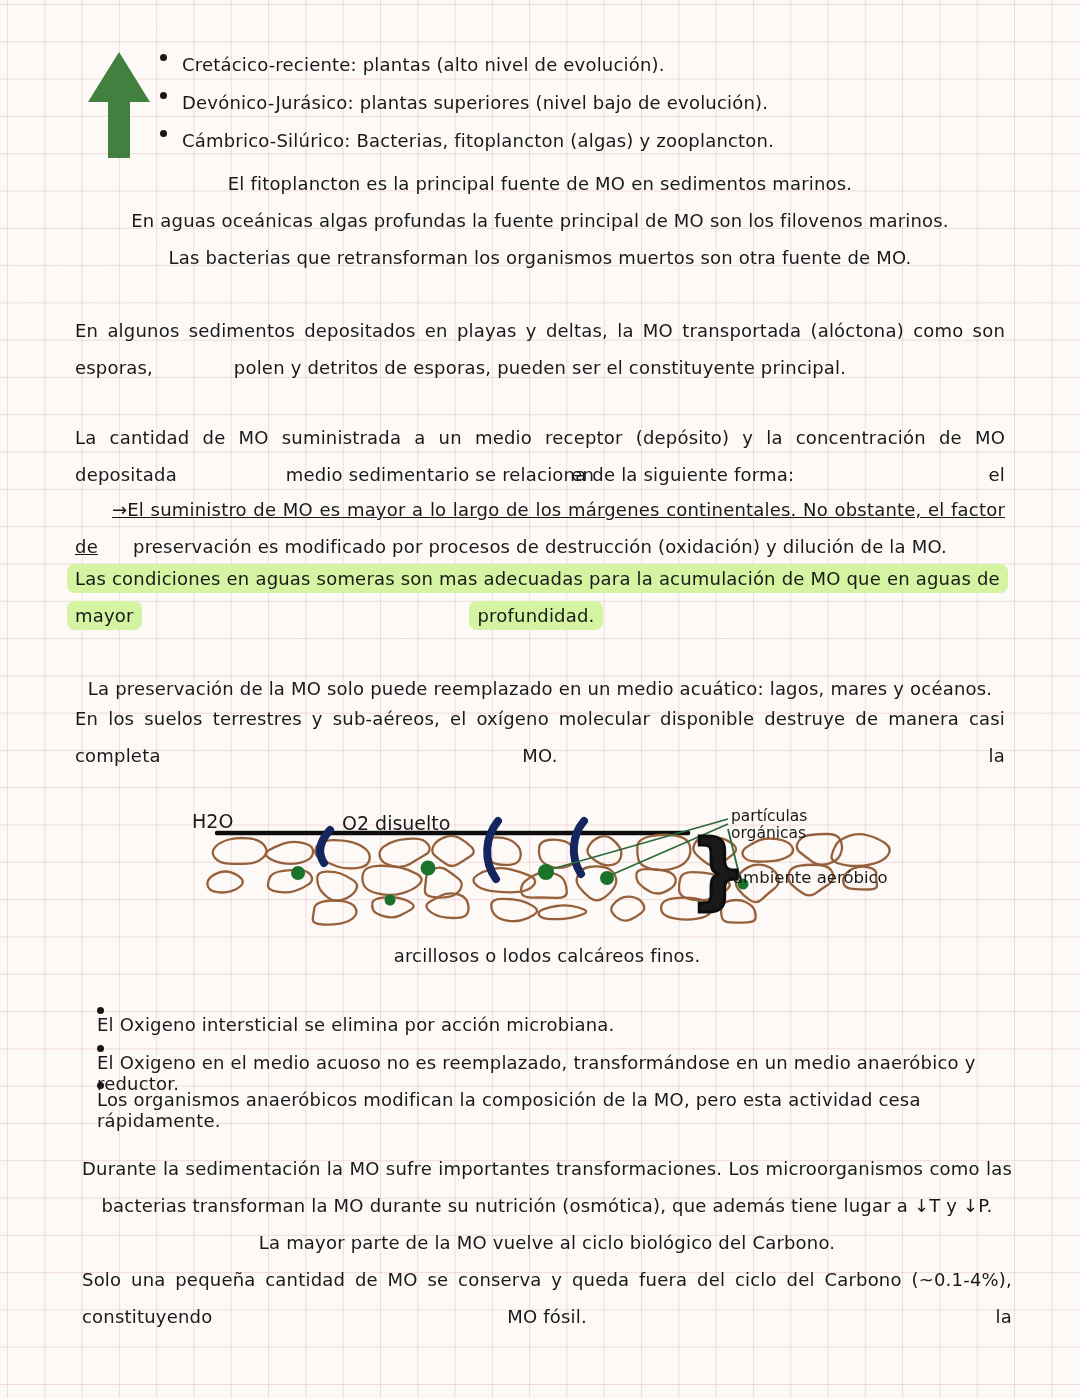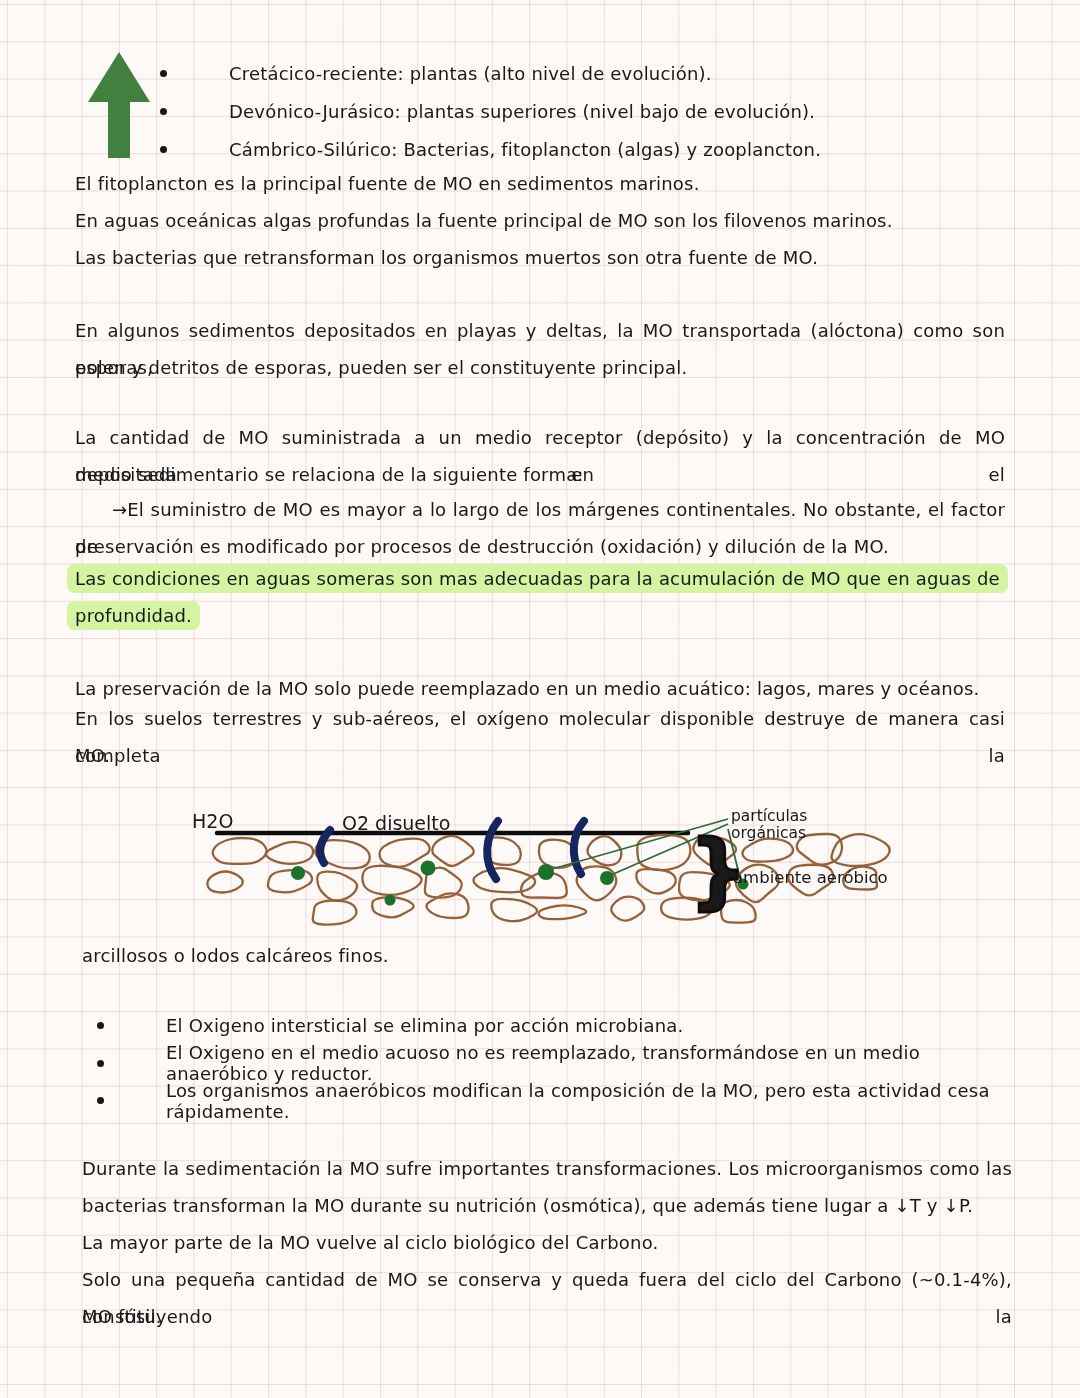--- a/index.html
+++ b/index.html
@@ -10,28 +10,28 @@
     background-image:
       linear-gradient(to right, rgba(215,150,150,0.30) 1px, transparent 1px),
       linear-gradient(to bottom, rgba(215,150,150,0.30) 1px, transparent 1px);
     background-size:37.3px 37.3px;
     background-position:7px 4px;
     font-family:"DejaVu Sans","Liberation Sans",sans-serif;
     color:#191919;
     overflow:hidden;
   }
   .block{position:absolute;width:930px;}
-  .line{height:37px;line-height:37px;font-size:18px;letter-spacing:0.2px;white-space:normal;}
+  .line{height:37px;line-height:37px;font-size:18px;letter-spacing:0.2px;white-space:normal;text-align:center;}
   .just{text-align:justify;text-align-last:justify;}
-  .indent{text-indent:37px;}
-  .li{display:flex;align-items:center;gap:47px;}
+  .indent{text-indent:37px;text-decoration:underline;}
+  .li{display:flex;align-items:flex-start;}
   .li .dot{flex:0 0 auto;width:7px;height:7px;border-radius:50%;background:#161616;margin-right:15px;}
   .li .txt{font-size:18px;letter-spacing:0.2px;}
   .evo .li{height:38px;}
-  .oxy .li{height:37.5px;}
+  .oxy .li{height:37.5px;flex-direction:column;}
   mark.hl{
     background:#d4f4a2;
     color:inherit;
     padding:4px 8px;
     margin-left:-8px;
     border-radius:8px;
     -webkit-box-decoration-break:clone;
     box-decoration-break:clone;
   }
   svg text{font-family:"DejaVu Sans","Liberation Sans",sans-serif;fill:#191919;}

